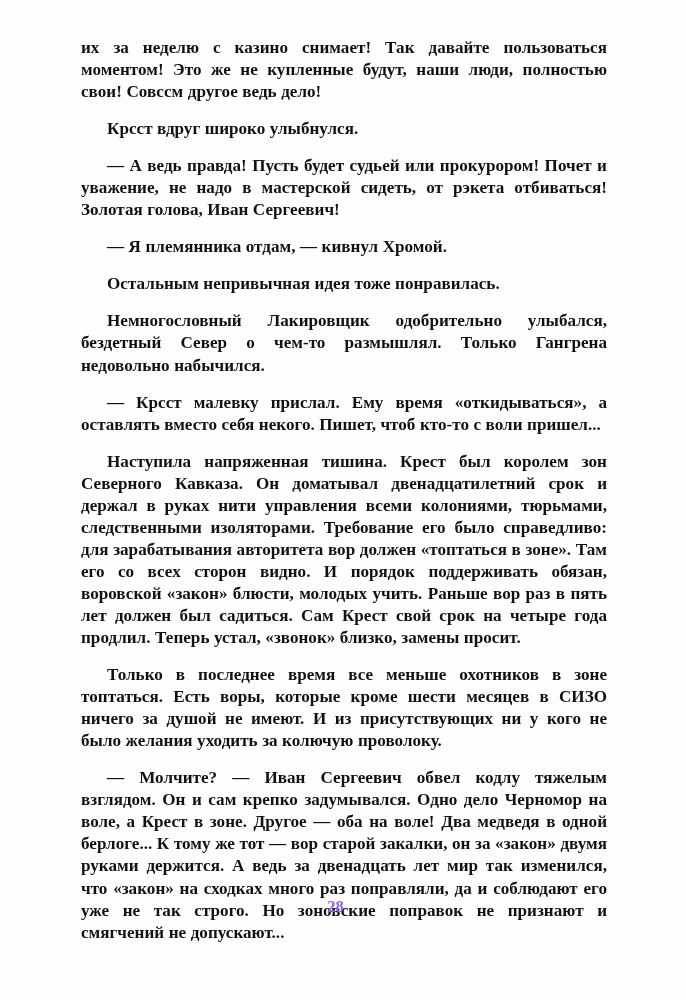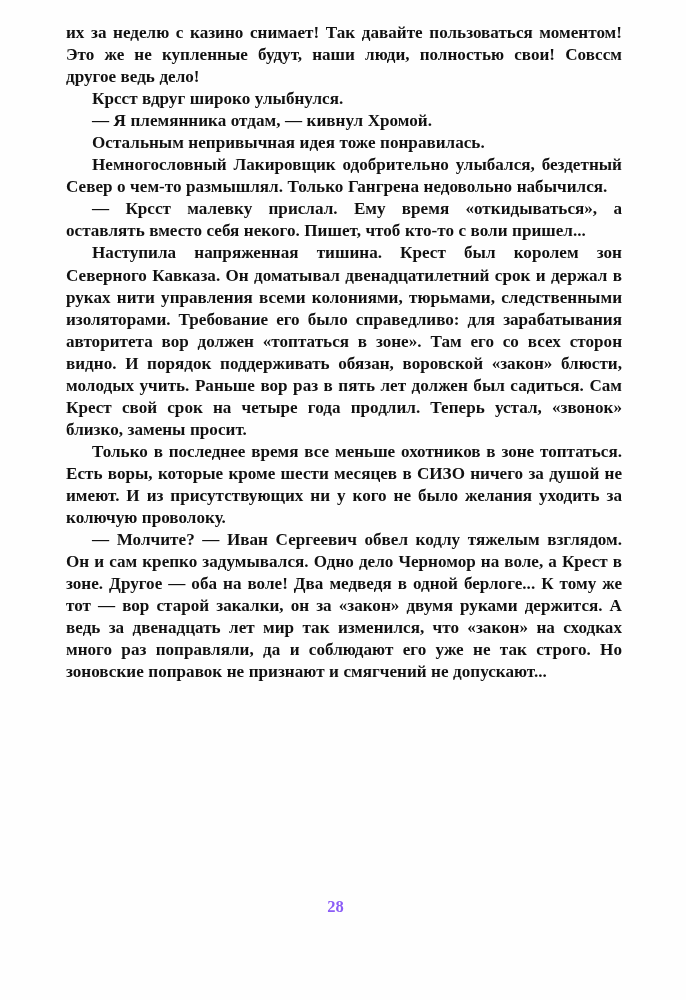--- a/index.html
+++ b/index.html
@@ -25,21 +25,21 @@
 
   
   #text-column {
     position: absolute;
     left: 66px;
     top: 22px;
     width: 556px;
   }
 
   .para {
-    margin: 0;
+    margin: 15px;
     text-align: justify;
     text-justify: inter-word;
     text-indent: 26px;
     font-size: 17.1px;
     line-height: 22.05px;
     font-weight: 700;
     color: #111111;
     letter-spacing: 0.02px;
     word-spacing: 0.2px;
     -webkit-font-smoothing: none;
@@ -72,20 +72,21 @@
   }
 </style>
 </head>
 <body>
 
 <div id="page">
 
   <div id="text-column">
     <p class="para continued">их за неделю с казино снимает! Так давайте пользоваться моментом! Это же не купленные будут, наши люди, полностью свои! Совссм другое ведь дело!</p>
     <p class="para">Крсст вдруг широко улыбнулся.</p>
+    <p class="para">— А ведь правда! Пусть будет судьей или прокурором! Почет и уважение, не надо в мастерской сидеть, от рэкета отбиваться! Золотая голова, Иван Сергеевич!</p>
     <p class="para">— Я племянника отдам, — кивнул Хромой.</p>
     <p class="para">Остальным непривычная идея тоже понравилась.</p>
     <p class="para">Немногословный Лакировщик одобрительно улыбался, бездетный Север о чем-то размышлял. Только Гангрена недовольно набычился.</p>
     <p class="para">— Крсст малевку прислал. Ему время «откидываться», а оставлять вместо себя некого. Пишет, чтоб кто-то с воли пришел...</p>
     <p class="para">Наступила напряженная тишина. Крест был королем зон Северного Кавказа. Он доматывал двенадцатилетний срок и держал в руках нити управления всеми колониями, тюрьмами, следственными изоляторами. Требование его было справедливо: для зарабатывания авторитета вор должен «топтаться в зоне». Там его со всех сторон видно. И порядок поддерживать обязан, воровской «закон» блюсти, молодых учить. Раньше вор раз в пять лет должен был садиться. Сам Крест свой срок на четыре года продлил. Теперь устал, «звонок» близко, замены просит.</p>
     <p class="para">Только в последнее время все меньше охотников в зоне топтаться. Есть воры, которые кроме шести месяцев в СИЗО ничего за душой не имеют. И из присутствующих ни у кого не было желания уходить за колючую проволоку.</p>
     <p class="para">— Молчите? — Иван Сергеевич обвел кодлу тяжелым взглядом. Он и сам крепко задумывался. Одно дело Черномор на воле, а Крест в зоне. Другое — оба на воле! Два медведя в одной берлоге... К тому же тот — вор старой закалки, он за «закон» двумя руками держится. А ведь за двенадцать лет мир так изменился, что «закон» на сходках много раз поправляли, да и соблюдают его уже не так строго. Но зоновские поправок не признают и смягчений не допускают...</p>
   </div>
 
   <div id="folio">28</div>

